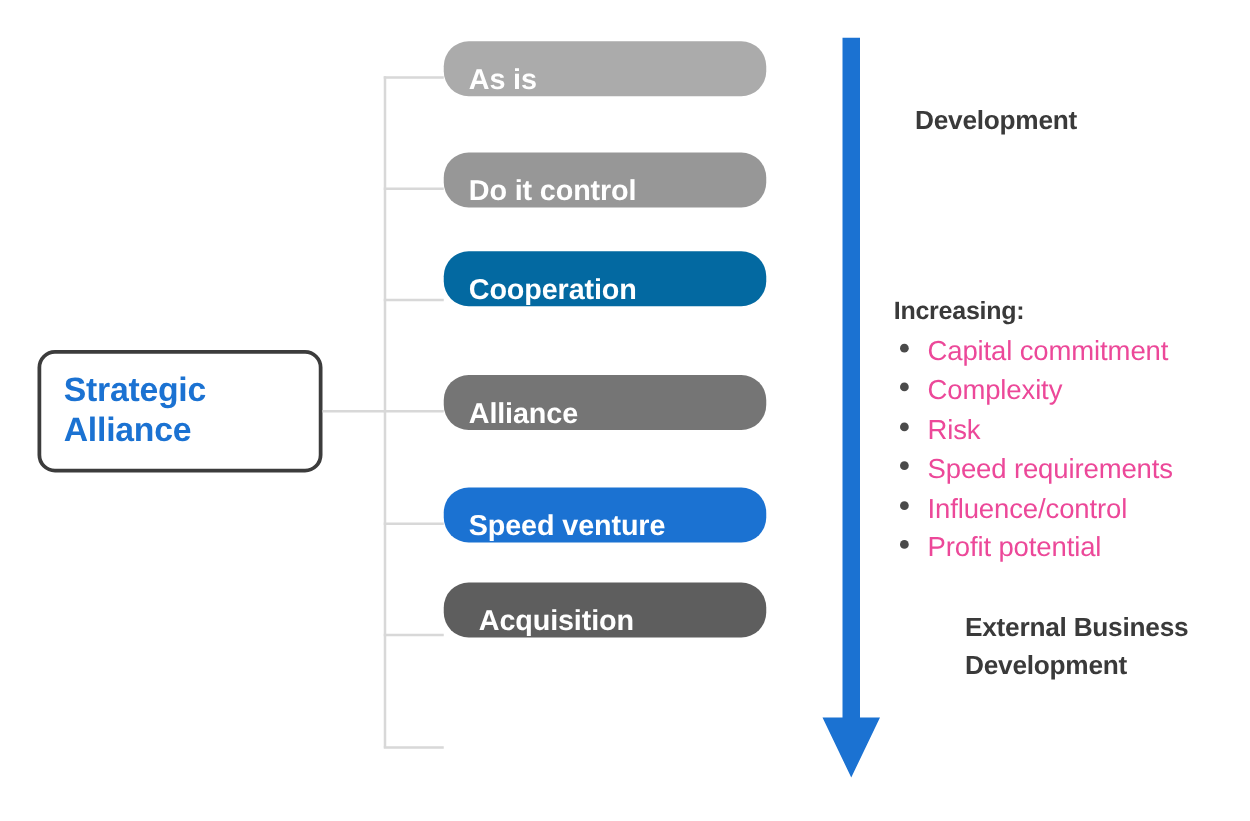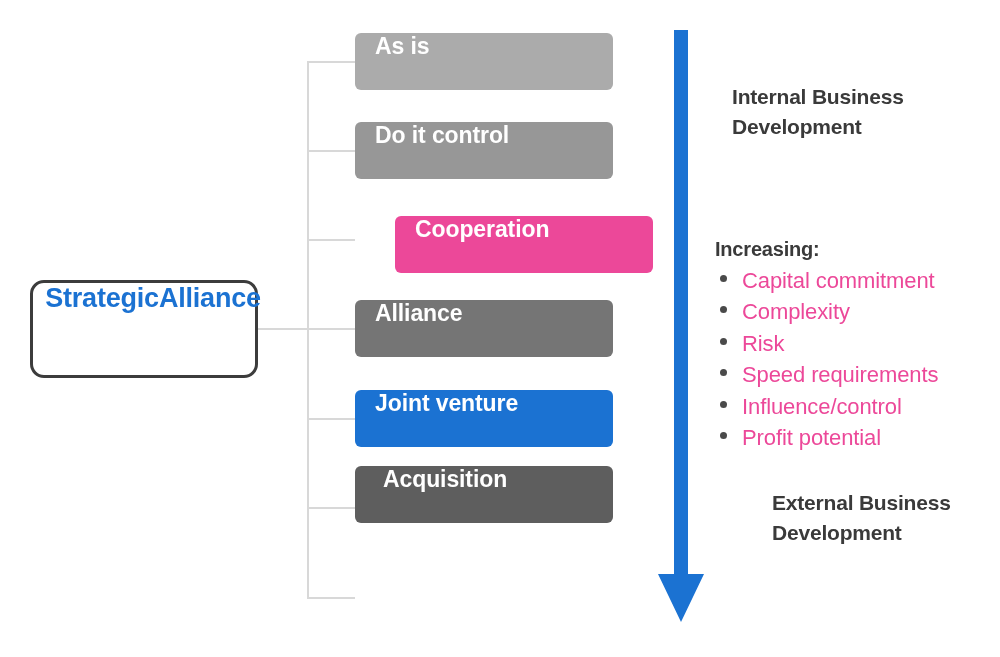--- a/index.html
+++ b/index.html
@@ -25,21 +25,21 @@
     position: absolute;
     left: 30px;
     top: 280px;
     width: 228px;
     height: 98px;
     box-sizing: border-box;
     border: 3px solid #4d7c0f;
     border-radius: 14px;
     background: #ffffff;
     display: flex;
-    flex-direction: row;
+    flex-direction: column;
     justify-content: center;
     padding-left: 18px;
   }
   .root-line {
     color: #1b72d2;
     font-size: 27px;
     font-weight: bold;
     line-height: 1.18;
     letter-spacing: -0.2px;
     white-space: nowrap;
@@ -51,25 +51,25 @@
     background: #d8d8d8;
   }
   .conn-h { height: 2px; }
   .conn-v { width: 2px; }
 
   
   .opt-box {
     position: absolute;
     left: 355px;
     width: 258px;
-    height: 57px;
+    height: 44px;
     box-sizing: border-box;
-    border-radius: 6px;
+    border-radius: 20px;
     display: flex;
-    align-items: flex-start;
+    align-items: flex-end;
     padding-left: 20px;
   }
   .opt-label {
     color: #ffffff;
     font-size: 23px;
     font-weight: bold;
     letter-spacing: -0.1px;
     white-space: nowrap;
   }
 
@@ -149,41 +149,40 @@
   <div class="conn conn-h" style="left:307px; top:418px; width:48px;"></div>
   <div class="conn conn-h" style="left:307px; top:507px; width:48px;"></div>
   <div class="conn conn-h" style="left:307px; top:597px; width:48px;"></div>
 
   <div class="opt-box" style="top: 33px; background: rgb(171, 171, 171);">
     <span class="opt-label">As is</span>
   </div>
   <div class="opt-box" style="top: 122px; background: rgb(151, 151, 151);">
     <span class="opt-label">Do it control</span>
   </div>
-  <div class="opt-box" style="top: 216px; background: #ec4899; margin-left: 40px;">
+  <div class="opt-box" style="top: 201px; background: #0369a1;">
     <span class="opt-label">Cooperation</span>
   </div>
   <div class="opt-box" style="top: 300px; background: rgb(117, 117, 117);">
     <span class="opt-label">Alliance</span>
   </div>
   <div class="opt-box" style="top: 390px; background: rgb(27, 114, 210);">
-    <span class="opt-label">Joint venture</span>
+    <span class="opt-label">Speed venture</span>
   </div>
   <div class="opt-box" style="top: 466px; background: rgb(94, 94, 94); padding-left: 28px;">
     <span class="opt-label">Acquisition</span>
   </div>
 
   <div class="arrow-wrap">
     <svg width="68" height="598" viewBox="0 0 68 598" xmlns="http://www.w3.org/2000/svg">
       <polygon id="arrow-shape" points="27,0 41,0 41,544 57,544 34,592 11,544 27,544" fill="#1b72d2"></polygon>
     </svg>
   </div>
 
   <div class="side-block" id="internal-block">
-    <div class="side-heading">Internal Business</div>
     <div class="side-heading">Development</div>
   </div>
 
   <div id="increasing-block" class="side-block">
     <div class="incr-title">Increasing:</div>
     <ul class="incr-list">
       <li>
         <span class="bullet-dot"></span>
         <span>Capital commitment</span>
       </li>

